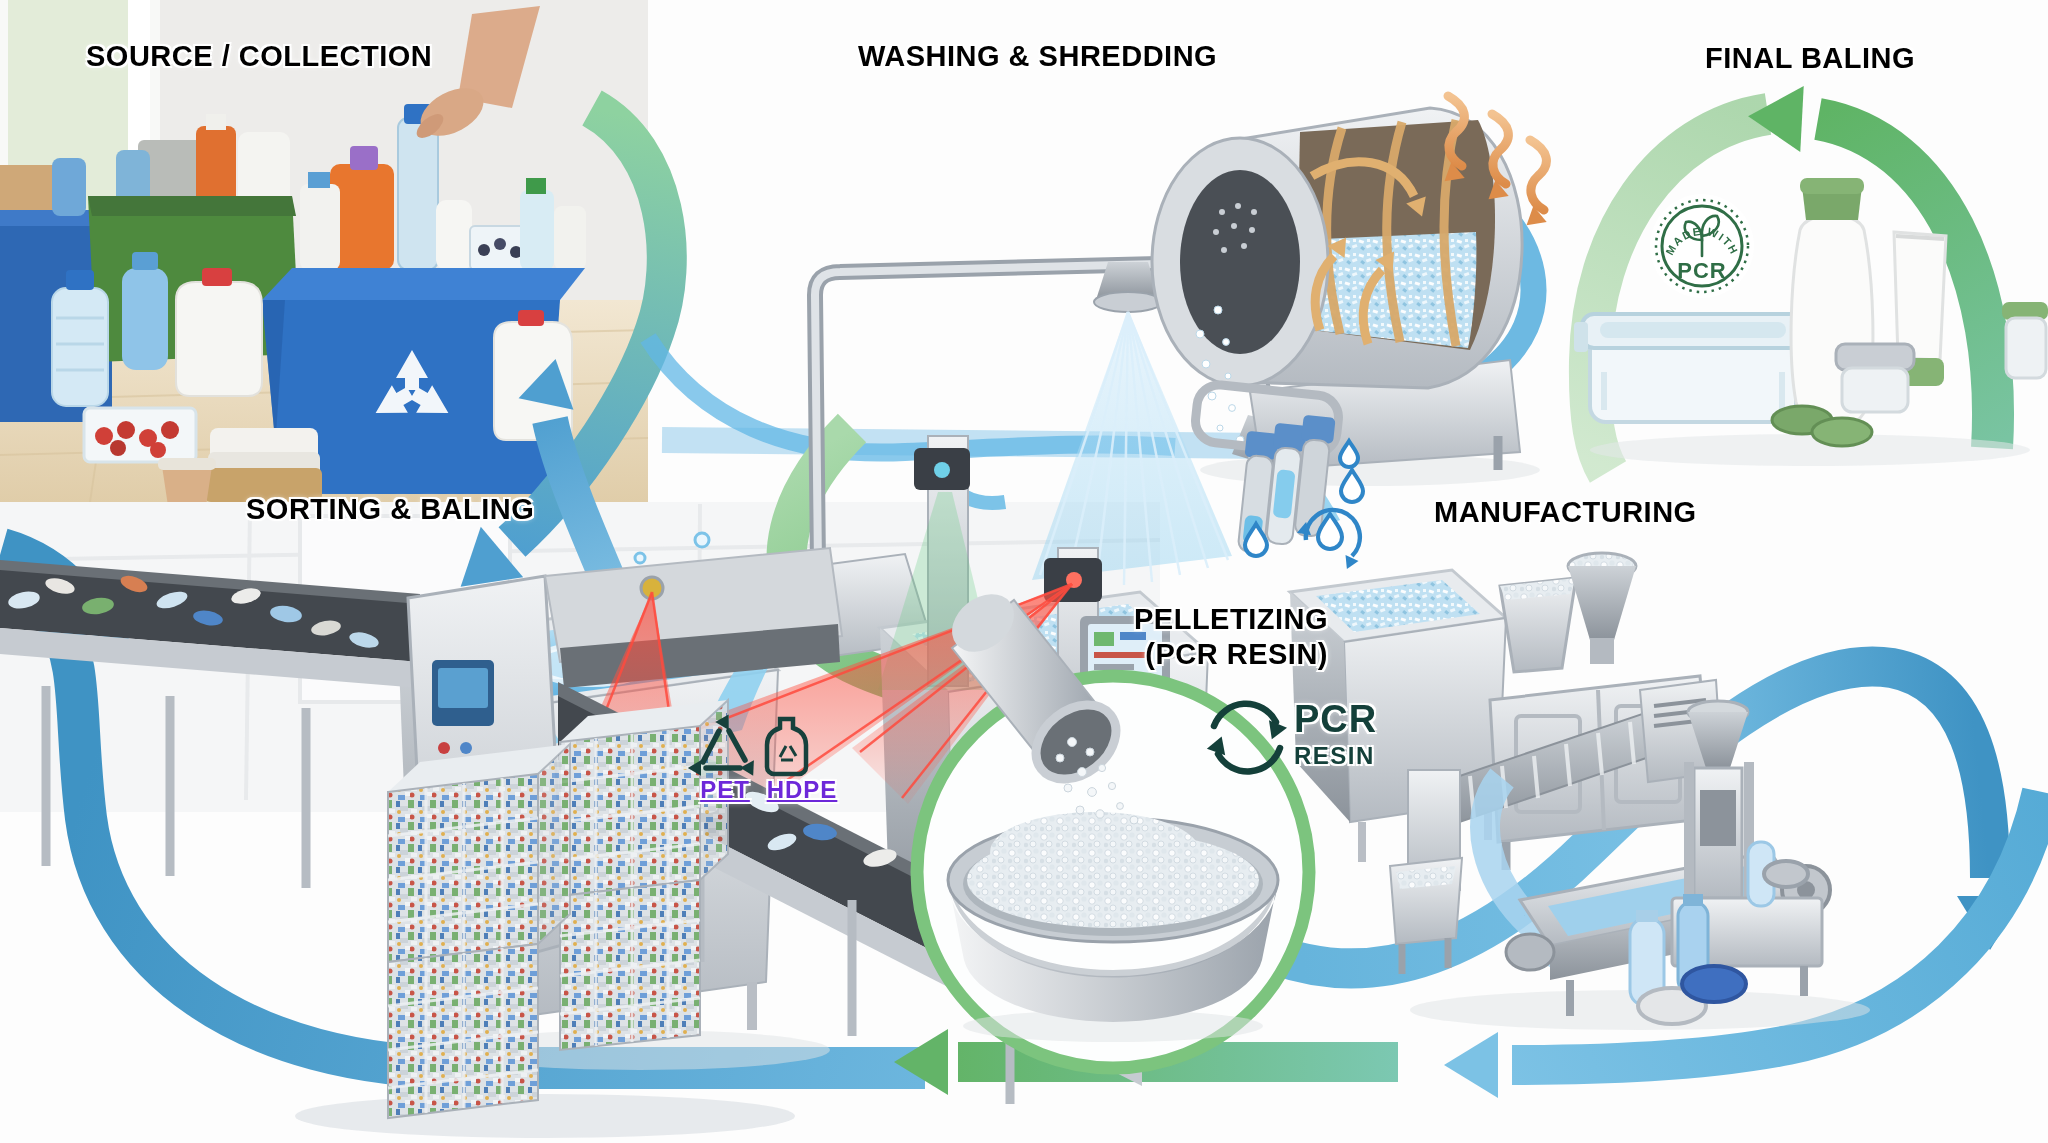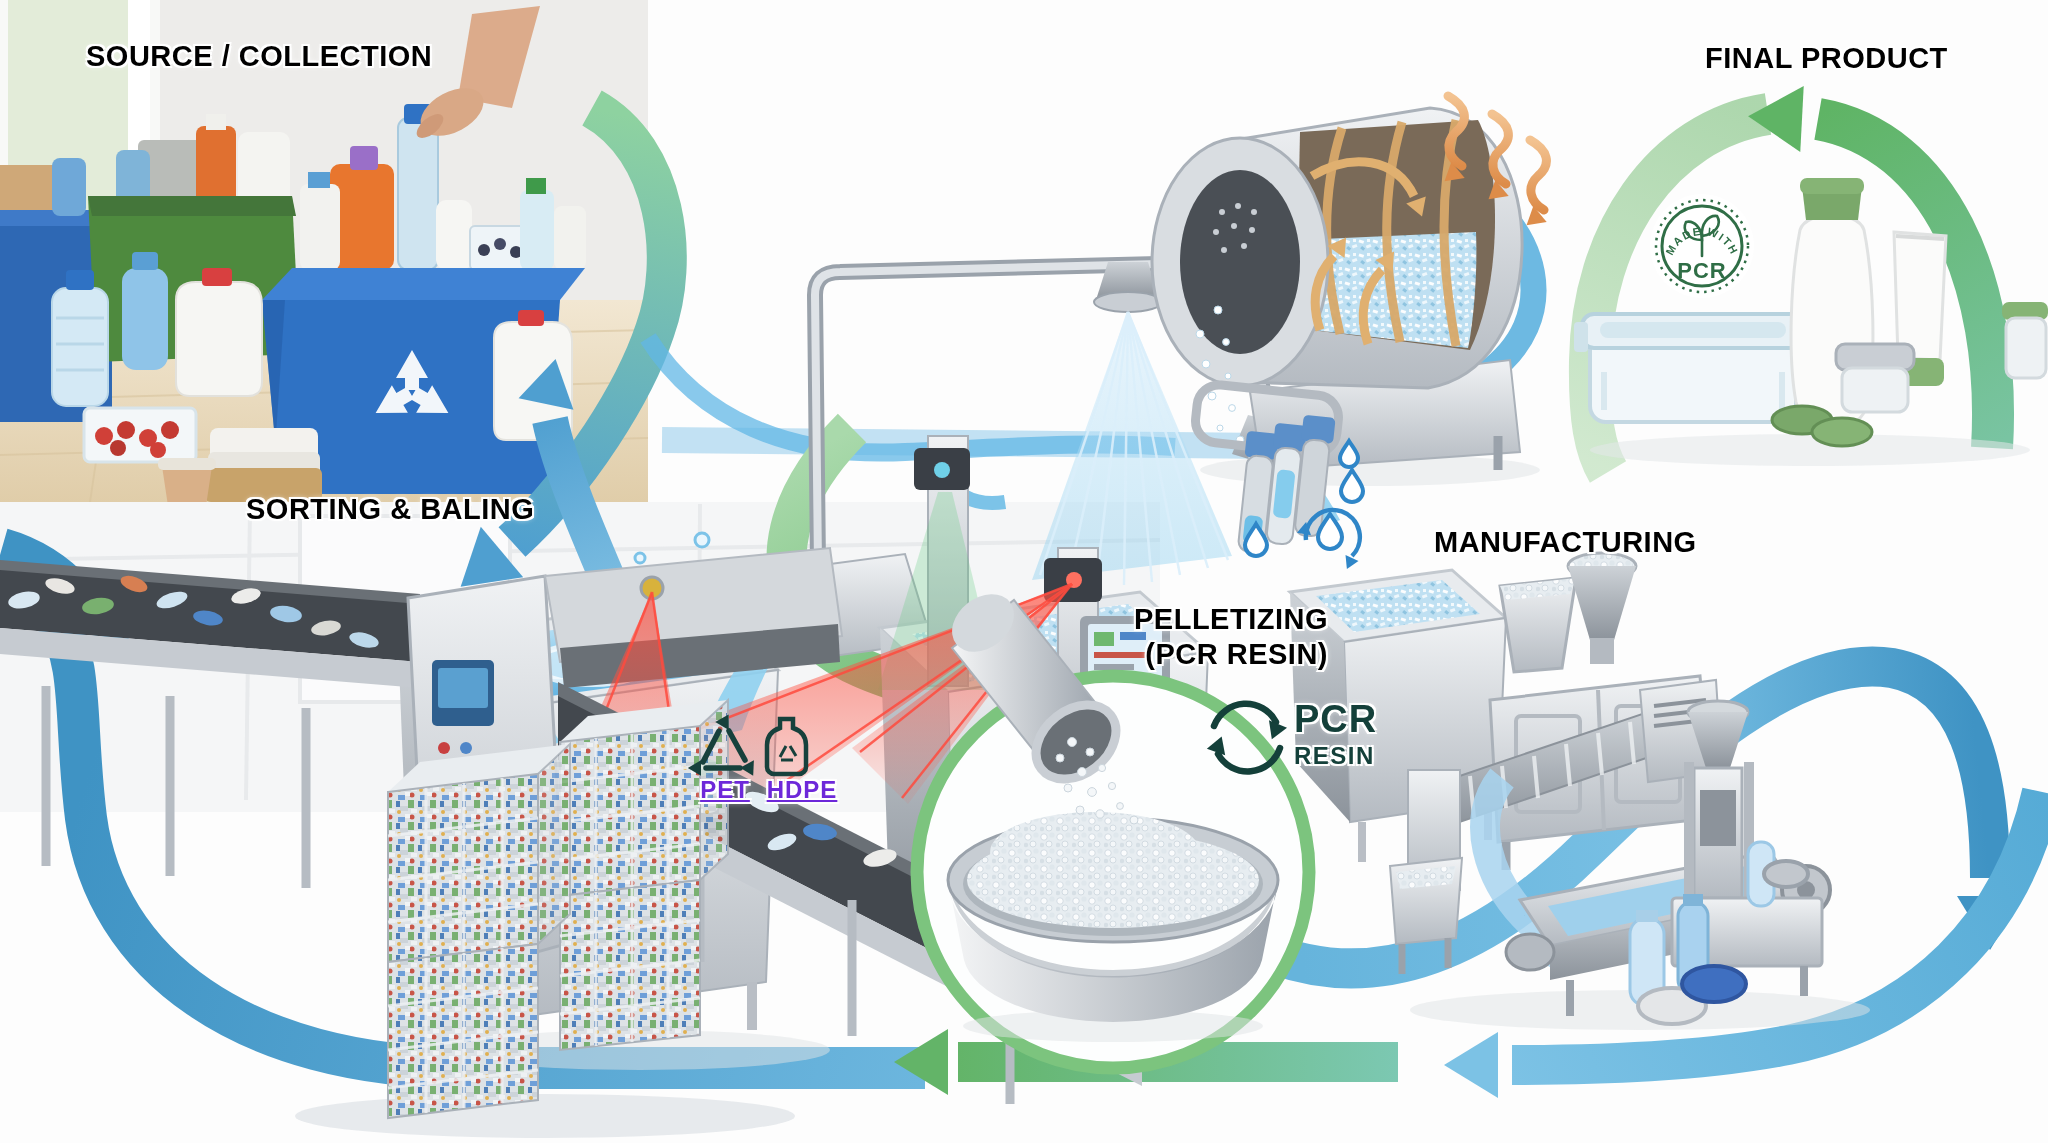--- a/index.html
+++ b/index.html
@@ -825,23 +825,24 @@
     <g stroke="#17413c" stroke-width="3" fill="none">
       <line x1="780" y1="757" x2="786" y2="746"></line>
       <line x1="790" y1="746" x2="796" y2="756"></line>
       <line x1="793" y1="760" x2="781" y2="760"></line>
     </g>
   </g>
 </g>
 </svg>
 
 <div class="lbl h29" style="left:86px;top:40px;">SOURCE / COLLECTION</div>
-<div class="lbl h29" style="left:1705px;top:42px;">FINAL PRODUCT</div>
+<div class="lbl h29" style="left:858px;top:40px;">WASHING &amp; SHREDDING</div>
+<div class="lbl h29" style="left:1705px;top:42px;">FINAL BALING</div>
 <div class="lbl h29" style="left:246px;top:493px;">SORTING &amp; BALING</div>
-<div class="lbl h29" style="left:1434px;top:496px;margin-top:30px;">MANUFACTURING</div>
+<div class="lbl h29" style="left:1434px;top:496px;">MANUFACTURING</div>
 <div class="lbl h29 pellet-block" style="left:1092px;top:602px;">
   <div>PELLETIZING</div>
   <div>(PCR RESIN)</div>
 </div>
 <div class="lbl pcr-big" style="left:1294px;top:698px;">PCR</div>
 <div class="lbl pcr-small" style="left:1294px;top:742px;">RESIN</div>
 <div class="lbl mat" style="left:688px;top:776px;width:74px;">PET</div>
 <div class="lbl mat" style="left:756px;top:776px;width:92px;">HDPE</div>
 <div class="lbl badge-pcr" style="left:1666px;top:258px;width:72px;">PCR</div>
 </div>

